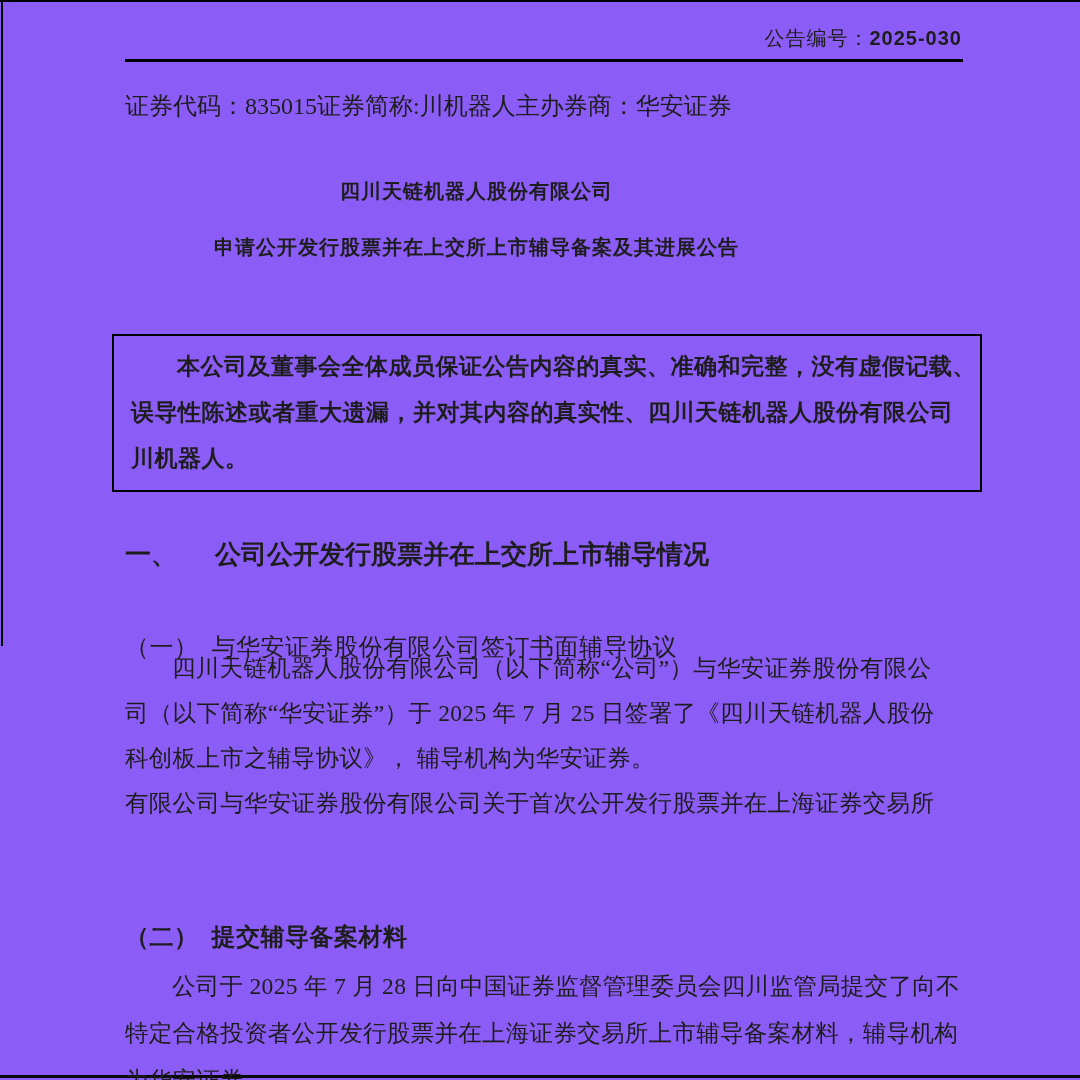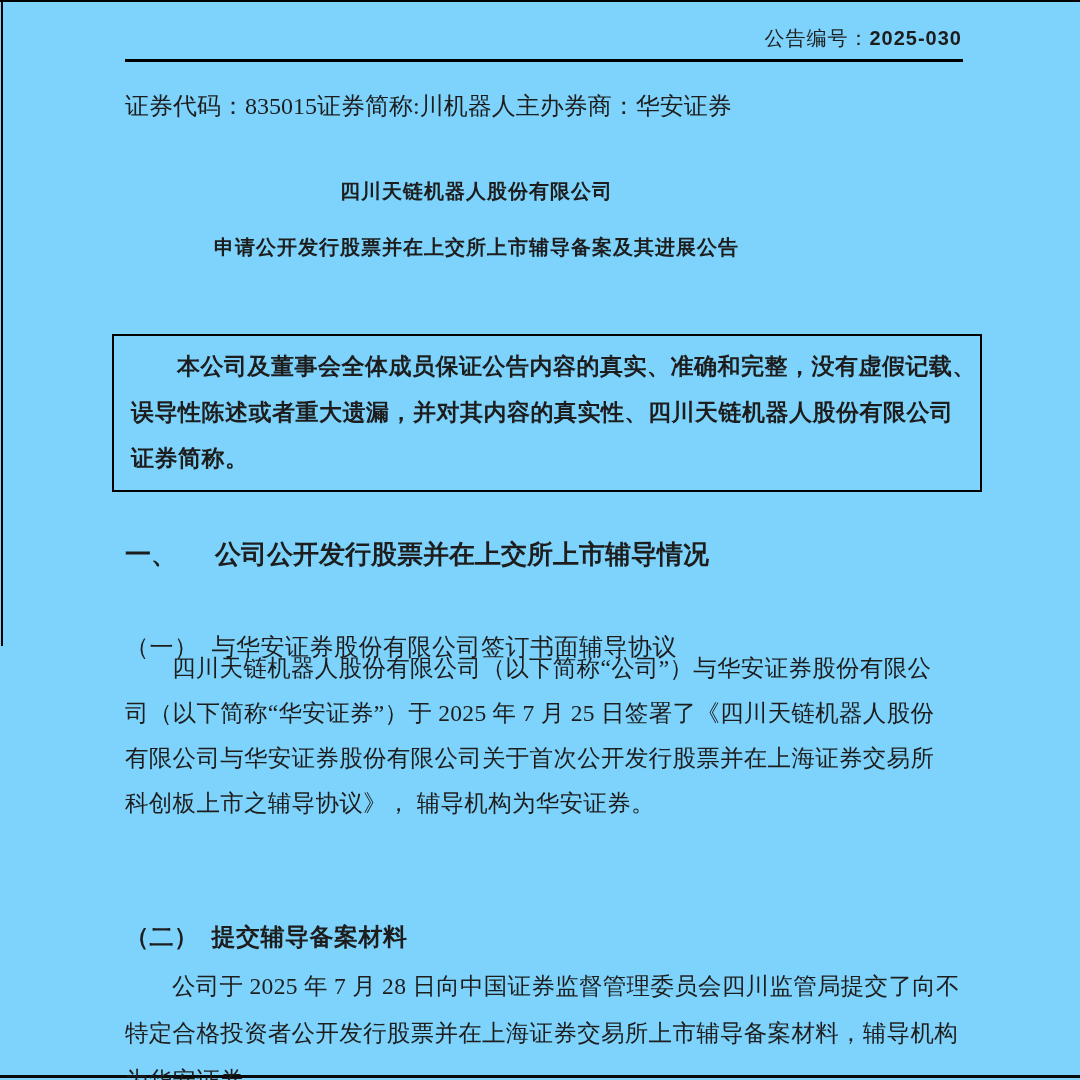--- a/index.html
+++ b/index.html
@@ -1,19 +1,19 @@
 <!DOCTYPE html>
 <html><head>
 <meta charset="utf-8">
 <style>
   html,body{margin:0;padding:0;background:#ffffff;}
   .page{
     position:relative;
     width:1080px;height:1080px;
-    background:#7dd3fc;
+    background:#8b5cf6;
     overflow:hidden;
     font-family:"Liberation Serif","DejaVu Serif",serif;
     color:#1d1d1d;
   }
   
   .edge-top{position:absolute;top:0;left:0;width:1080px;height:2px;background:#000;}
   .edge-left{position:absolute;top:0;left:1px;width:2px;height:646px;background:#000;}
   .edge-bottom{position:absolute;left:0;bottom:2px;width:1080px;height:3px;background:#0a0a0a;}
 
   .announce-row{
@@ -90,36 +90,36 @@
     <span>证券简称:川机器人</span>
     <span>主办券商：华安证券</span>
   </div>
 
   <div class="title title1">四川天链机器人股份有限公司</div>
   <div class="title title2">申请公开发行股票并在上交所上市辅导备案及其进展公告</div>
 
   <div class="decl-box">
     <div class="line">本公司及董事会全体成员保证公告内容的真实、准确和完整，没有虚假记载、</div>
     <div class="line">误导性陈述或者重大遗漏，并对其内容的真实性、四川天链机器人股份有限公司</div>
-    <div class="line">证券简称。</div>
+    <div class="line">川机器人。</div>
   </div>
 
   <div class="sec-heading">
     <span class="sec-num">一、</span><span>公司公开发行股票并在上交所上市辅导情况</span>
   </div>
 
   <div class="sub-heading sub1">
     <span class="sub-num">（一）</span><span>与华安证券股份有限公司签订书面辅导协议</span>
   </div>
 
   <div class="para para1">
     <div class="pline">四川天链机器人股份有限公司（以下简称“公司”）与华安证券股份有限公</div>
     <div class="pline">司（以下简称“华安证券”）于 2025 年 7 月 25 日签署了《四川天链机器人股份</div>
+    <div class="pline">科创板上市之辅导协议》， 辅导机构为华安证券。</div>
     <div class="pline">有限公司与华安证券股份有限公司关于首次公开发行股票并在上海证券交易所</div>
-    <div class="pline">科创板上市之辅导协议》， 辅导机构为华安证券。</div>
   </div>
 
   <div class="sub-heading sub2">
     <span class="sub-num">（二）</span><span>提交辅导备案材料</span>
   </div>
 
   <div class="para para2">
     <div class="pline">公司于 2025 年 7 月 28 日向中国证券监督管理委员会四川监管局提交了向不</div>
     <div class="pline">特定合格投资者公开发行股票并在上海证券交易所上市辅导备案材料，辅导机构</div>
     <div class="pline">为华安证券。</div>

